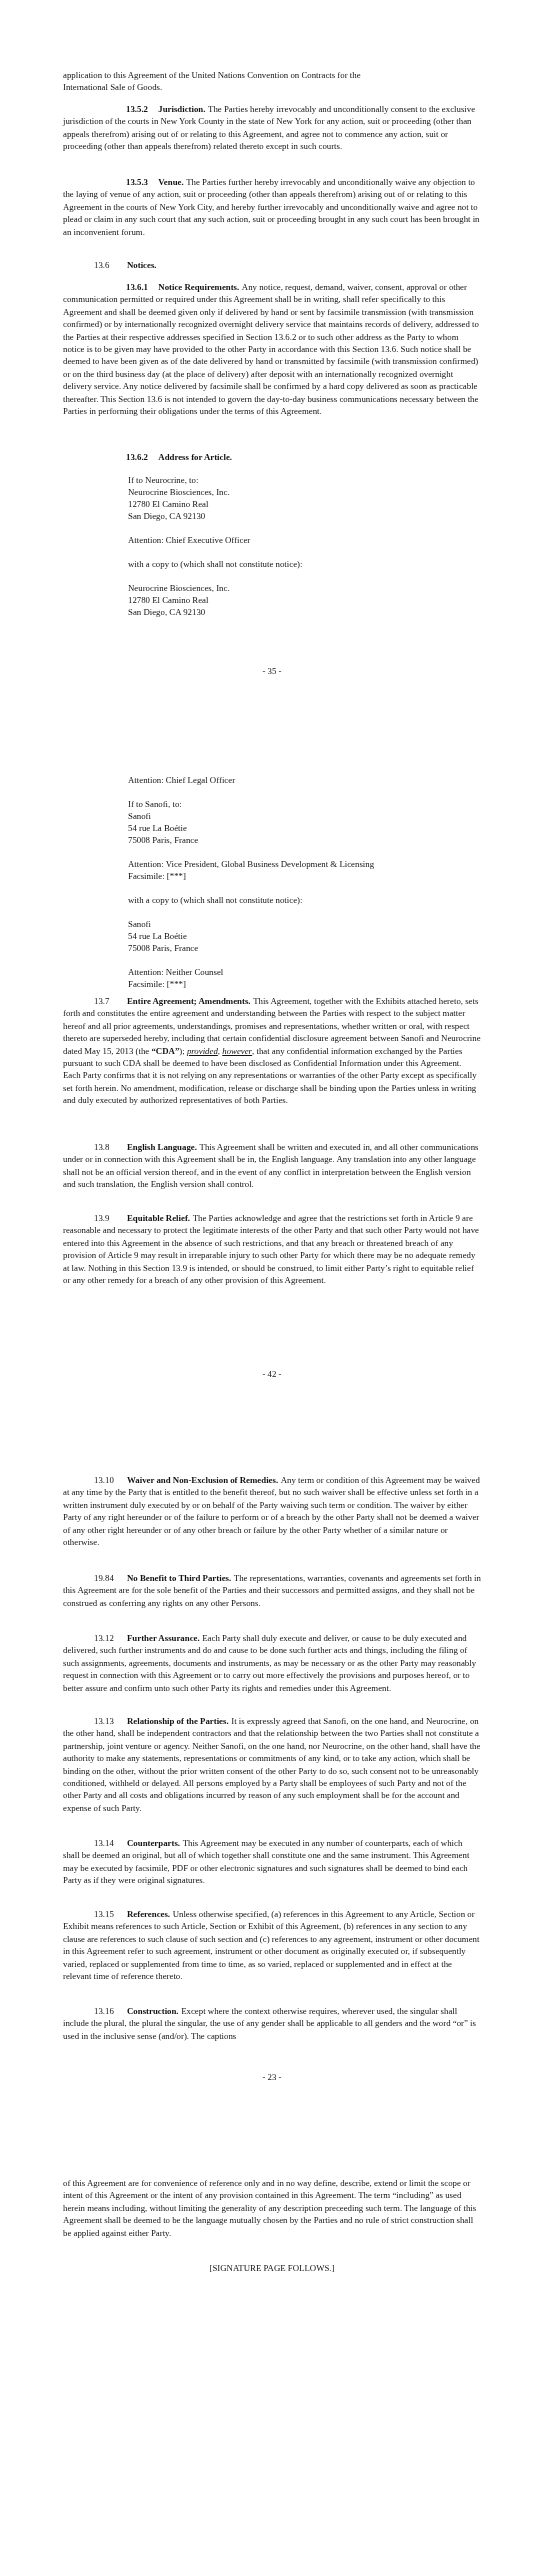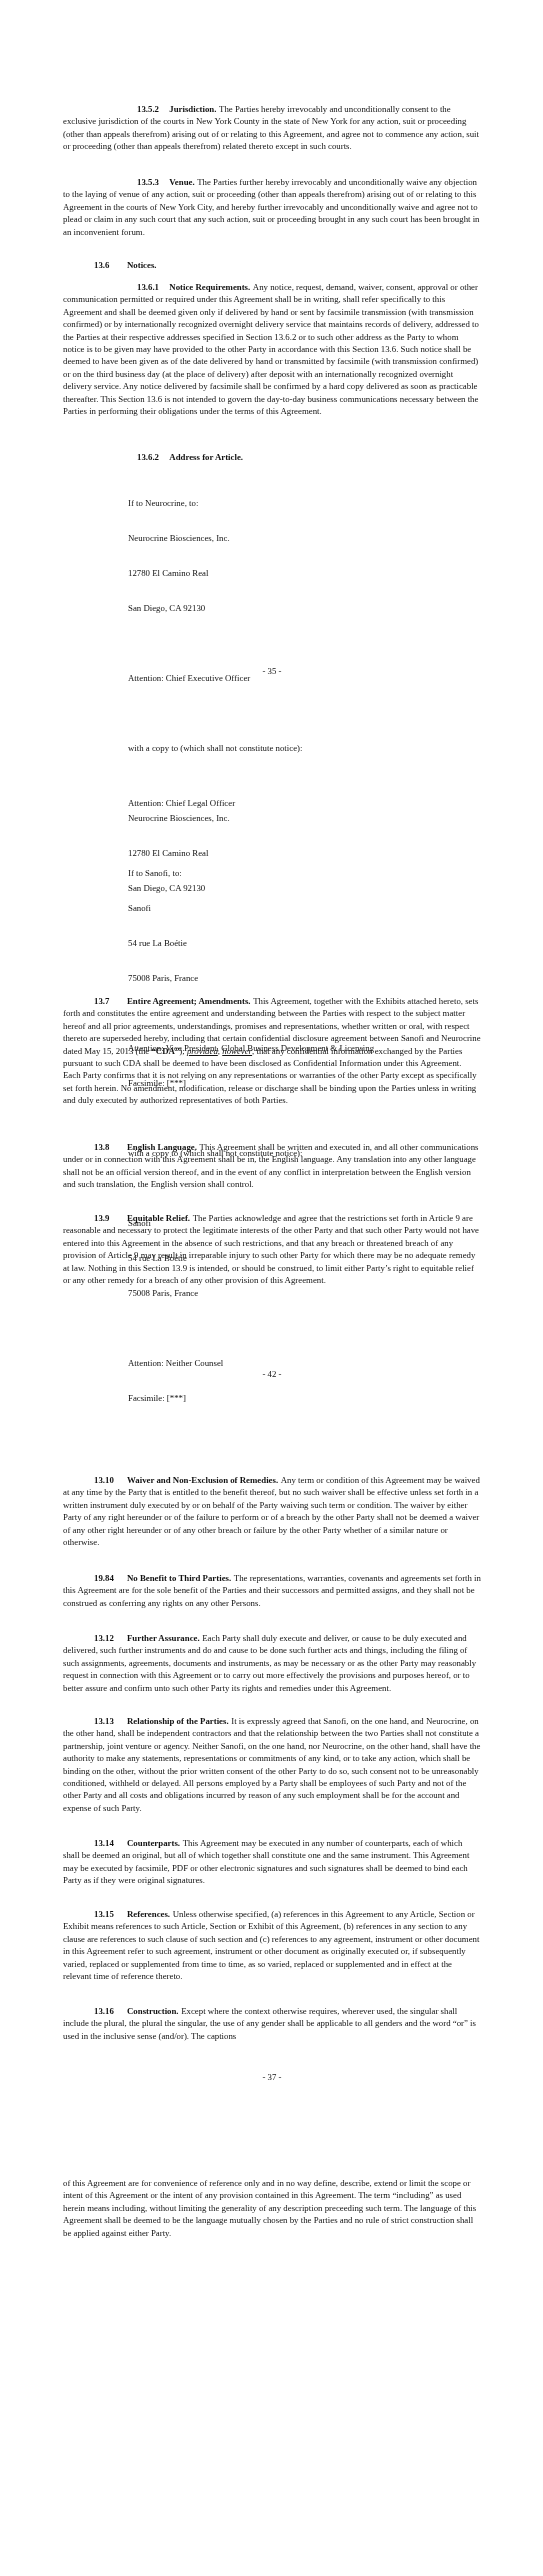--- a/index.html
+++ b/index.html
@@ -10,42 +10,46 @@
     font-size:8.8px; overflow:hidden;
   }
   .page { position:absolute; left:0; width:544px; height:703px; }
   .block {
     position:absolute; left:63px; width:418px;
     line-height:12.4px; text-align:left;
   }
   .cont-line { height:12px; line-height:12px; }
   .para  { text-indent:63px; }      
   .para-top { text-indent:31px; }    
-  .num-top { display:inline-block; width:33px; font-weight:bold; text-indent:0; }
-  .snum { font-weight:bold; margin-right:10.3px;margin-left:11px; }
+  .num-top { display:inline-block; width:33px; font-weight:normal; text-indent:0; }
+  .snum { font-weight:bold; margin-right:10.3px; }
   .stitle { font-weight:bold; margin-right:2.6px; }
   .iu { font-style:italic; text-decoration:underline; }
   .addr { position:absolute; left:128px; width:330px; }
-  .addr-line { height:12px; line-height:12px; white-space:nowrap;margin-top:23px; }
+  .addr-line { height:12px; line-height:12px; white-space:nowrap; }
   .pagenum {
     position:absolute; left:0; width:544px; top:665px;
     text-align:center; line-height:12.4px;
   }
   .center-line {
     position:absolute; left:0; width:544px;
     text-align:center; line-height:12.4px;
   }
 </style>
 </head>
 <body>
 
 <div class="canvas">
 
   <div class="page" style="top:0">
 
+    <div class="block" style="top:69px">
+      <div class="cont-line">application to this Agreement of the United Nations Convention on Contracts for the</div>
+      <div class="cont-line">International Sale of Goods.</div>
+    </div>
 
     <div class="block para" style="top:103px"><b class="snum">13.5.2</b><b class="stitle">Jurisdiction.</b><span>The Parties hereby irrevocably and unconditionally consent to the exclusive jurisdiction of the courts in New York County in the state of New York for any action, suit or proceeding (other than appeals therefrom) arising out of or relating to this Agreement, and agree not to commence any action, suit or proceeding (other than appeals therefrom) related thereto except in such courts.</span></div>
 
     <div class="block para" style="top:176px"><b class="snum">13.5.3</b><b class="stitle">Venue.</b><span>The Parties further hereby irrevocably and unconditionally waive any objection to the laying of venue of any action, suit or proceeding (other than appeals therefrom) arising out of or relating to this Agreement in the courts of New York City, and hereby further irrevocably and unconditionally waive and agree not to plead or claim in any such court that any such action, suit or proceeding brought in any such court has been brought in an inconvenient forum.</span></div>
 
     <div class="block para-top" style="top:259px"><b class="num-top">13.6</b><b class="stitle">Notices.</b></div>
 
     <div class="block para" style="top:281px"><b class="snum">13.6.1</b><b class="stitle">Notice Requirements.</b><span>Any notice, request, demand, waiver, consent, approval or other communication permitted or required under this Agreement shall be in writing, shall refer specifically to this Agreement and shall be deemed given only if delivered by hand or sent by facsimile transmission (with transmission confirmed) or by internationally recognized overnight delivery service that maintains records of delivery, addressed to the Parties at their respective addresses specified in Section 13.6.2 or to such other address as the Party to whom notice is to be given may have provided to the other Party in accordance with this Section 13.6. Such notice shall be deemed to have been given as of the date delivered by hand or transmitted by facsimile (with transmission confirmed) or on the third business day (at the place of delivery) after deposit with an internationally recognized overnight delivery service. Any notice delivered by facsimile shall be confirmed by a hard copy delivered as soon as practicable thereafter. This Section 13.6 is not intended to govern the day-to-day business communications necessary between the Parties in performing their obligations under the terms of this Agreement.</span></div>
 
     <div class="block para" style="top:451px"><b class="snum">13.6.2</b><b class="stitle">Address for Article.</b></div>
@@ -109,24 +113,25 @@
     <div class="block para-top" style="top:226px"><b class="num-top">13.12</b><b class="stitle">Further Assurance.</b><span>Each Party shall duly execute and deliver, or cause to be duly executed and delivered, such further instruments and do and cause to be done such further acts and things, including the filing of such assignments, agreements, documents and instruments, as may be necessary or as the other Party may reasonably request in connection with this Agreement or to carry out more effectively the provisions and purposes hereof, or to better assure and confirm unto such other Party its rights and remedies under this Agreement.</span></div>
 
     <div class="block para-top" style="top:309px"><b class="num-top">13.13</b><b class="stitle">Relationship of the Parties.</b><span>It is expressly agreed that Sanofi, on the one hand, and Neurocrine, on the other hand, shall be independent contractors and that the relationship between the two Parties shall not constitute a partnership, joint venture or agency. Neither Sanofi, on the one hand, nor Neurocrine, on the other hand, shall have the authority to make any statements, representations or commitments of any kind, or to take any action, which shall be binding on the other, without the prior written consent of the other Party to do so, such consent not to be unreasonably conditioned, withheld or delayed. All persons employed by a Party shall be employees of such Party and not of the other Party and all costs and obligations incurred by reason of any such employment shall be for the account and expense of such Party.</span></div>
 
     <div class="block para-top" style="top:431px"><b class="num-top">13.14</b><b class="stitle">Counterparts.</b><span>This Agreement may be executed in any number of counterparts, each of which shall be deemed an original, but all of which together shall constitute one and the same instrument. This Agreement may be executed by facsimile, PDF or other electronic signatures and such signatures shall be deemed to bind each Party as if they were original signatures.</span></div>
 
     <div class="block para-top" style="top:502px"><b class="num-top">13.15</b><b class="stitle">References.</b><span>Unless otherwise specified, (a) references in this Agreement to any Article, Section or Exhibit means references to such Article, Section or Exhibit of this Agreement, (b) references in any section to any clause are references to such clause of such section and (c) references to any agreement, instrument or other document in this Agreement refer to such agreement, instrument or other document as originally executed or, if subsequently varied, replaced or supplemented from time to time, as so varied, replaced or supplemented and in effect at the relevant time of reference thereto.</span></div>
 
     <div class="block para-top" style="top:599px"><b class="num-top">13.16</b><b class="stitle">Construction.</b><span>Except where the context otherwise requires, wherever used, the singular shall include the plural, the plural the singular, the use of any gender shall be applicable to all genders and the word “or” is used in the inclusive sense (and/or). The captions</span></div>
 
-    <div class="pagenum">- 37 -</div>
+    <div class="pagenum">- 23 -</div>
   </div>
 
   <div class="page" style="top:2110px">
 
     <div class="block" style="top:67px"><span>of this Agreement are for convenience of reference only and in no way define, describe, extend or limit the scope or intent of this Agreement or the intent of any provision contained in this Agreement. The term “including” as used herein means including, without limiting the generality of any description preceeding such term. The language of this Agreement shall be deemed to be the language mutually chosen by the Parties and no rule of strict construction shall be applied against either Party.</span></div>
 
+    <div class="center-line" style="top:152px">[SIGNATURE PAGE FOLLOWS.]</div>
 
   </div>
 
 </div>
 
 
 </body></html>

